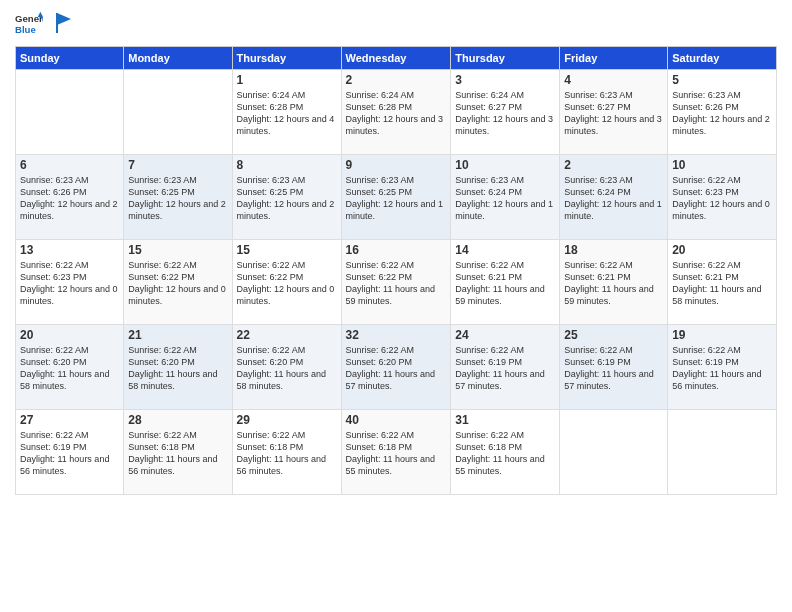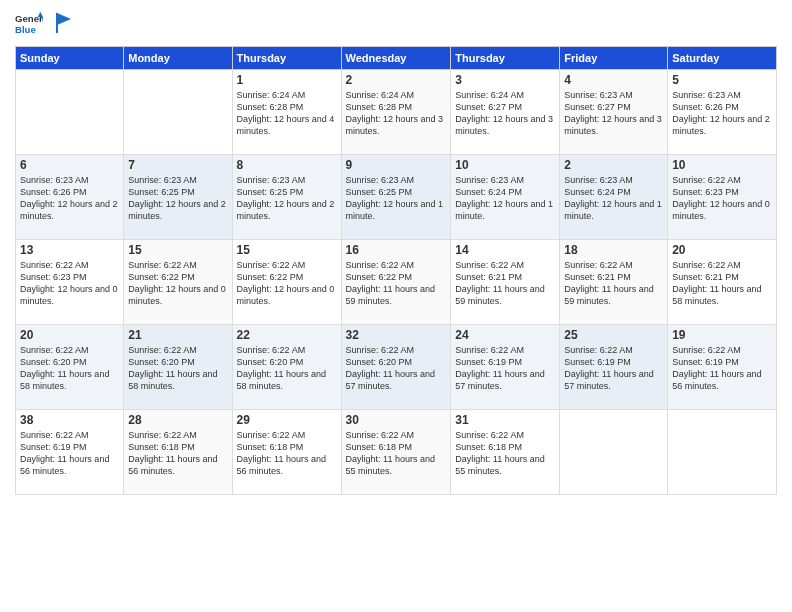--- a/index.html
+++ b/index.html
@@ -293,39 +293,39 @@
           </td>
           <td>
             <span class="day-number">19</span>
             <div class="day-info" style="white-space: pre-line;">Sunrise: 6:22 AM
 Sunset: 6:19 PM
 Daylight: 11 hours and 56 minutes.</div>
           </td>
         </tr>
         <tr>
           <td>
-            <span class="day-number">38</span>
+            <span class="day-number">27</span>
             <div class="day-info" style="white-space: pre-line;">Sunrise: 6:22 AM
 Sunset: 6:19 PM
 Daylight: 11 hours and 56 minutes.</div>
           </td>
           <td>
             <span class="day-number">28</span>
             <div class="day-info" style="white-space: pre-line;">Sunrise: 6:22 AM
 Sunset: 6:18 PM
 Daylight: 11 hours and 56 minutes.</div>
           </td>
           <td>
             <span class="day-number">29</span>
             <div class="day-info" style="white-space: pre-line;">Sunrise: 6:22 AM
 Sunset: 6:18 PM
 Daylight: 11 hours and 56 minutes.</div>
           </td>
           <td>
-            <span class="day-number">30</span>
+            <span class="day-number">40</span>
             <div class="day-info" style="white-space: pre-line;">Sunrise: 6:22 AM
 Sunset: 6:18 PM
 Daylight: 11 hours and 55 minutes.</div>
           </td>
           <td>
             <span class="day-number">31</span>
             <div class="day-info" style="white-space: pre-line;">Sunrise: 6:22 AM
 Sunset: 6:18 PM
 Daylight: 11 hours and 55 minutes.</div>
           </td>

